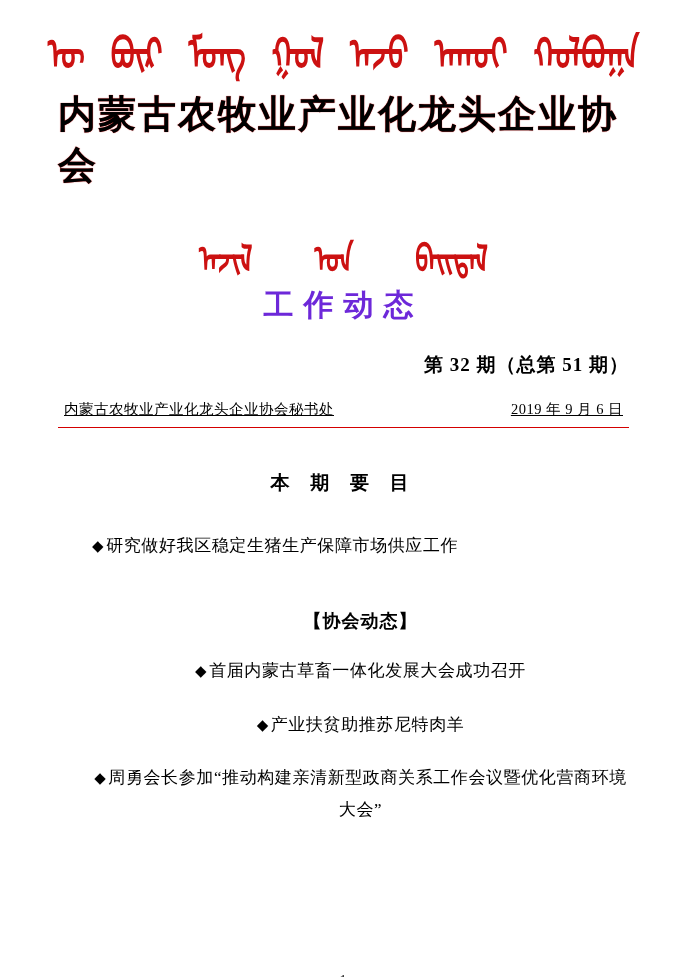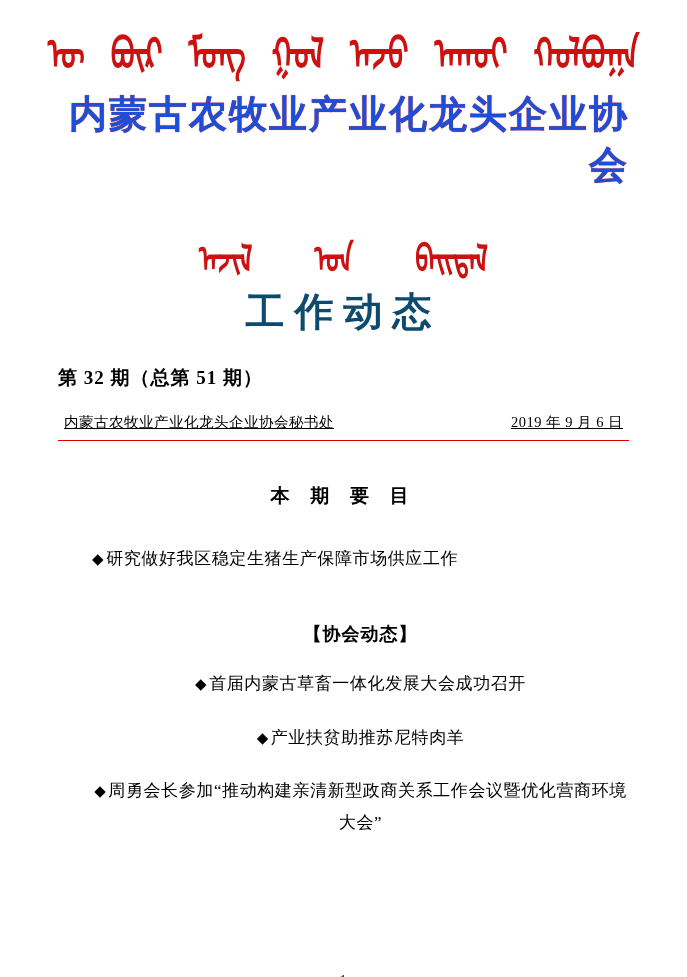--- a/index.html
+++ b/index.html
@@ -44,48 +44,48 @@
     gap: 26px;
   }
   .mglyph {
     display: inline-block;
     transform: scaleY(1.45);
     transform-origin: top center;
     font-weight: bold;
   }
 
   .org-title {
-    text-align: right;
-    color: #1d4ed8;
+    text-align: left;
+    color: #000000;
     font-size: 38px;
     font-weight: bold;
     letter-spacing: 2px;
     margin-top: 26px;
     font-family: "DejaVu Sans", sans-serif;
     text-shadow: 0 0 1px #d40000;
   }
 
   .mongol-mid {
     margin-top: 26px;
     font-size: 26px;
   }
   .mongol-mid .mongol-glyphs { gap: 62px; }
 
   .bulletin-title {
     text-align: center;
-    color: #0c4a6e;
-    font-size: 39px;
+    color: #6d28d9;
+    font-size: 30px;
     font-weight: bold;
     letter-spacing: 10px;
     margin-top: 22px;
     font-family: Liberation Sans, sans-serif;
   }
 
   .issue-line {
-    text-align: left;
+    text-align: right;
     font-size: 19px;
     font-weight: bold;
     margin-top: 26px;
     letter-spacing: 1px;
     font-family: Liberation Serif, serif;
   }
 
   .meta-row {
     display: flex;
     justify-content: space-between;

